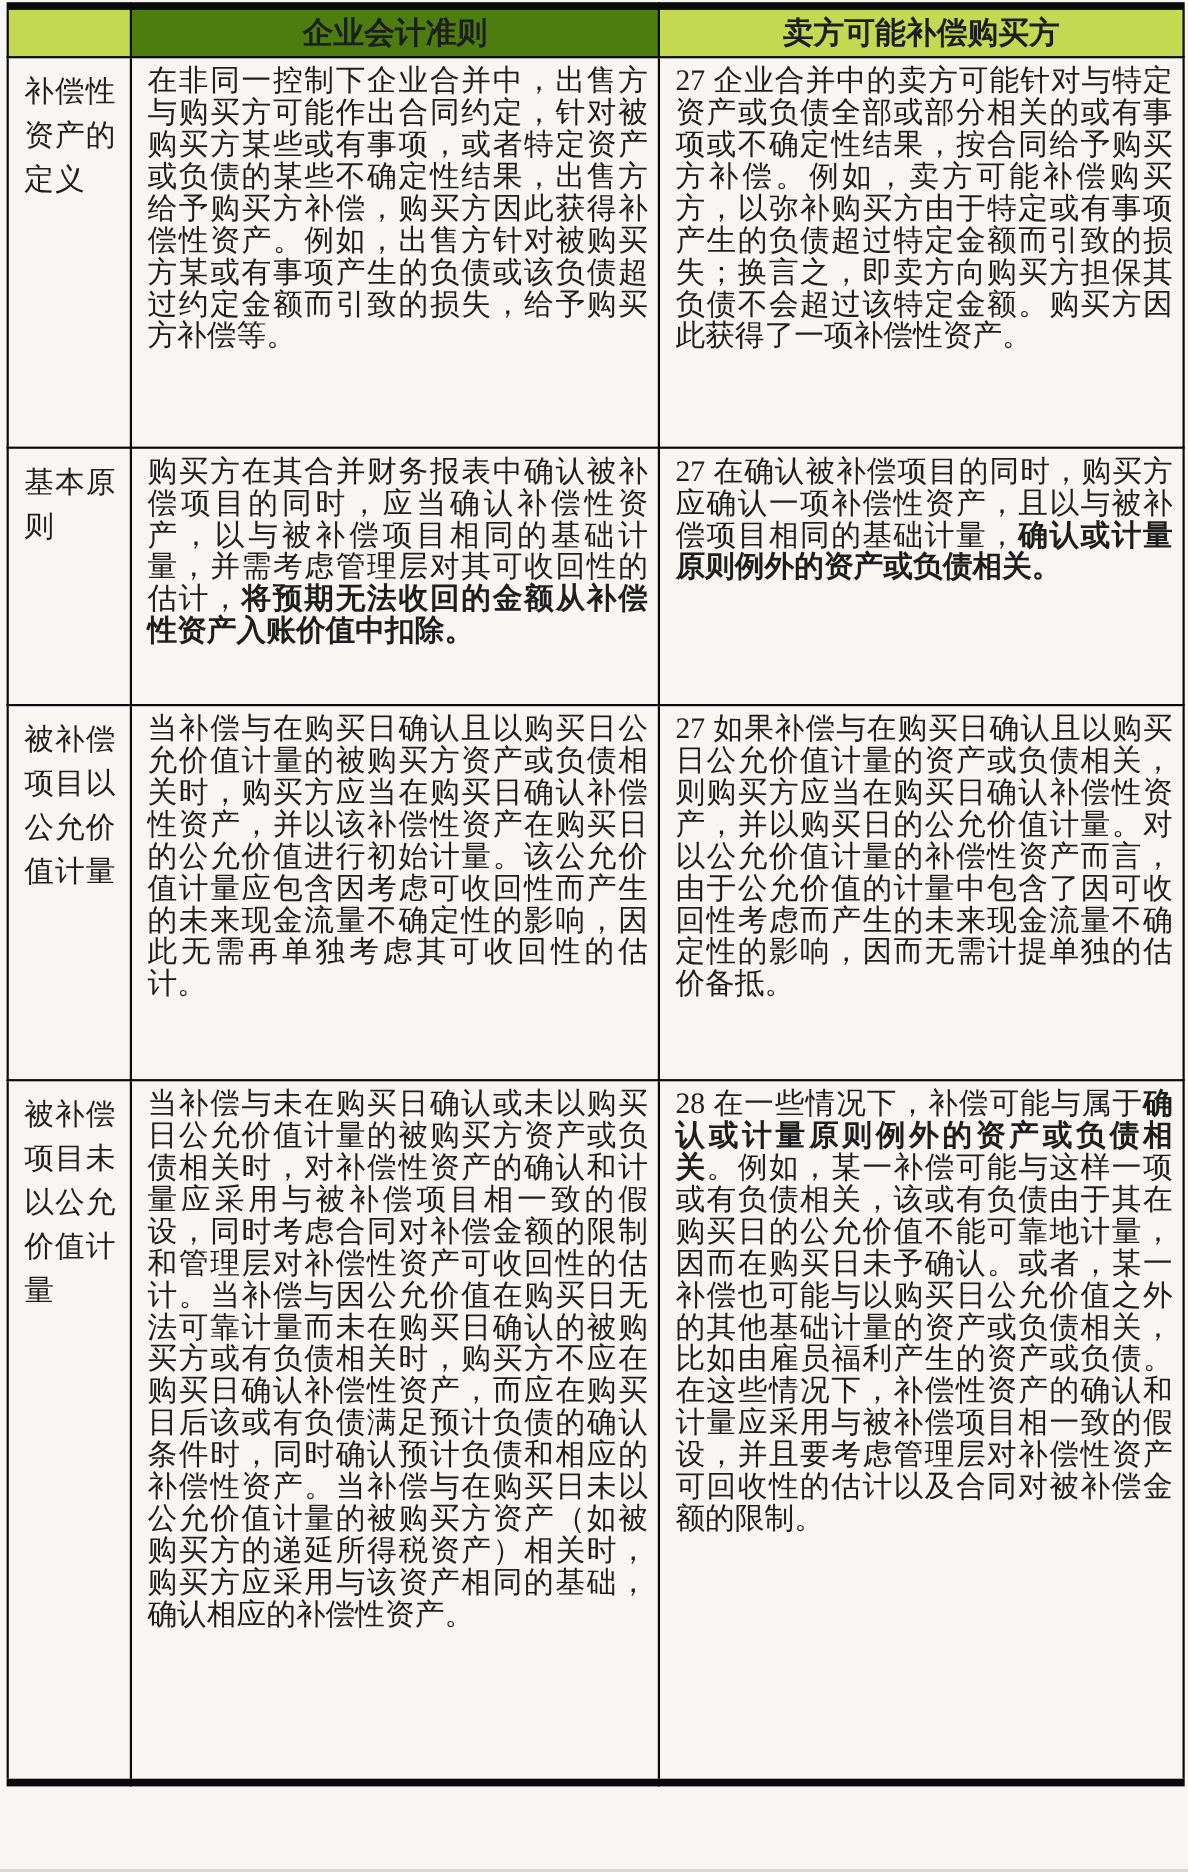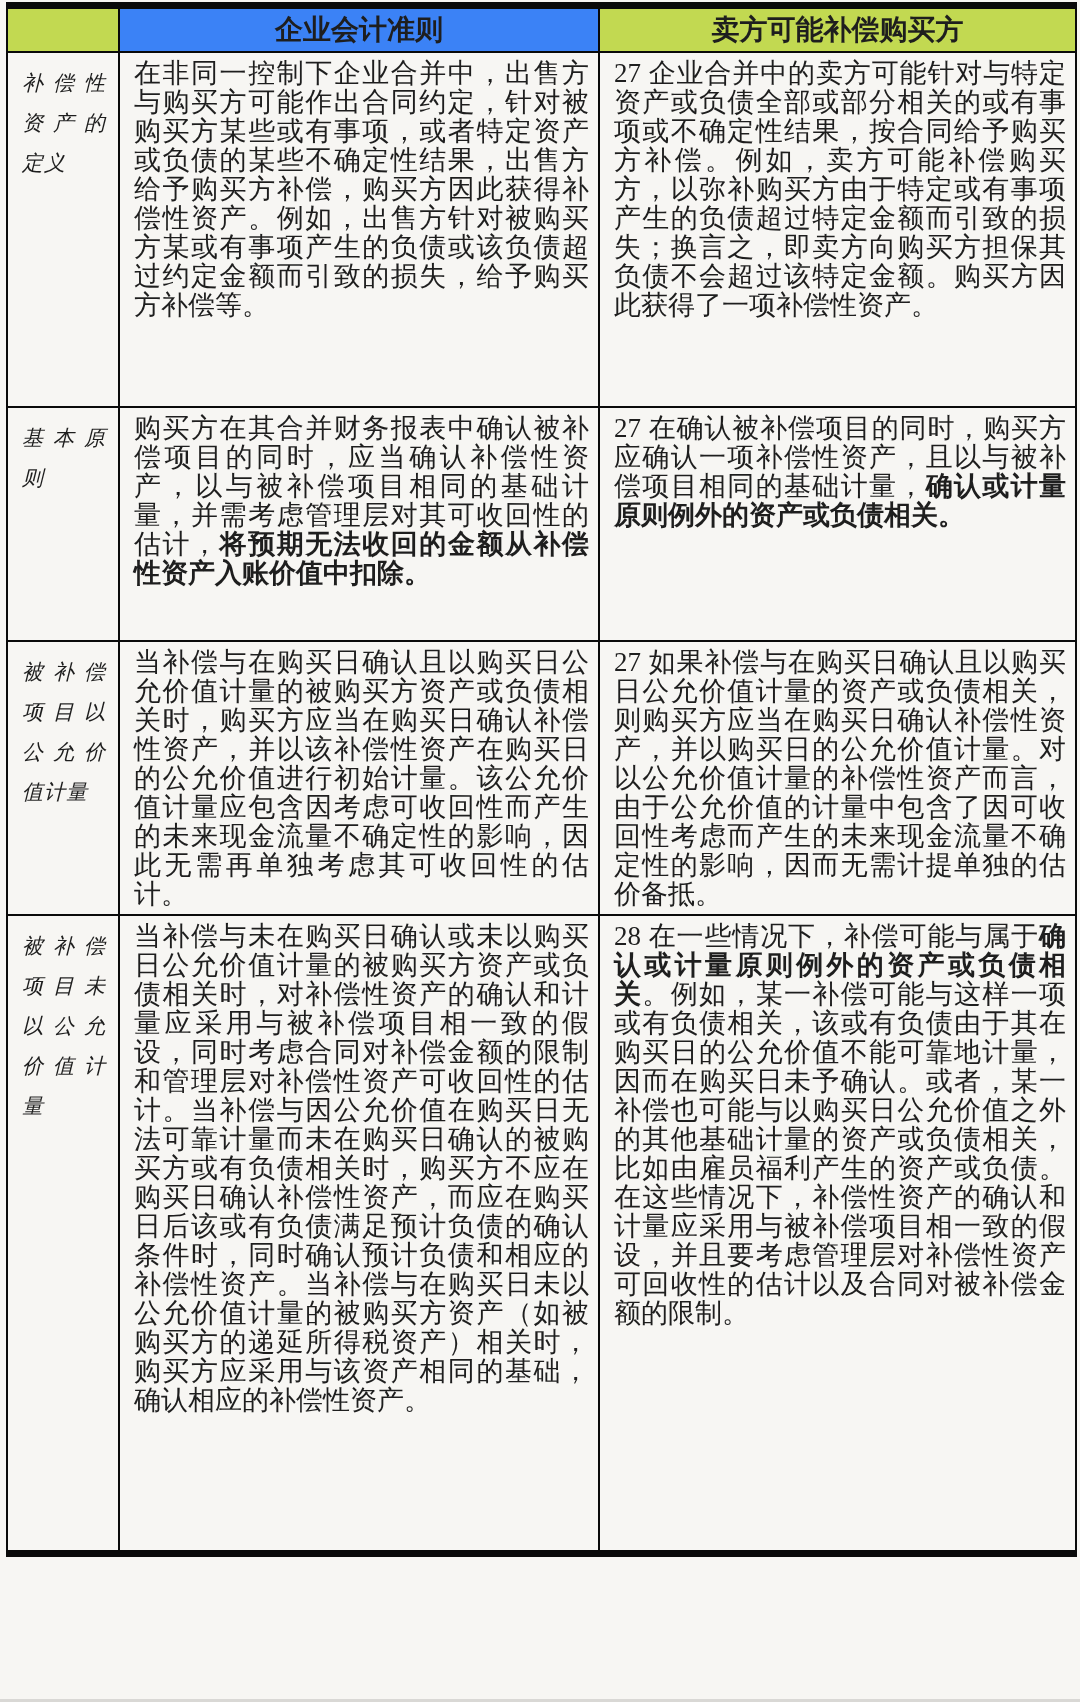--- a/index.html
+++ b/index.html
@@ -38,38 +38,37 @@
     height: 38px;
     vertical-align: middle;
     text-align: center;
     font-weight: bold;
     font-size: 28px;
     border-bottom: 5px solid #0a0a0a;
     padding: 2px 0;
   }
   td.lbl {
     padding: 10px 12px 8px 14px;
-    font-size: 21px;
+    font-size: 27px;
     line-height: 40px;
     text-align: justify;
     text-justify: inter-character;
     letter-spacing: 1px;
-    font-style: italic;
   }
   td.cell {
     padding: 6px 9px 5px 14px;
     font-size: 27px;
     line-height: 29px;
     text-align: justify;
     text-justify: inter-character;
   }
   td.cell b { font-weight: bold; }
   tbody tr:nth-child(1) td { height: 355px; }
   tbody tr:nth-child(2) td { height: 234px; }
-  tbody tr:nth-child(3) td { height: 274px; }
+  tbody tr:nth-child(3) td { height: 341px; }
   tbody tr:nth-child(4) td { height: 638px; }
   .bottom-strip {
     position: absolute;
     left: 0;
     bottom: 0;
     width: 1080px;
     height: 3px;
     background: #d9d8d5;
   }
 </style>
@@ -78,21 +77,21 @@
 
 <table class="cmp">
   <colgroup>
     <col style="width:112px">
     <col style="width:480px">
     <col style="width:477px">
   </colgroup>
   <thead>
     <tr>
       <th style="background:#c2d951"></th>
-      <th style="background:#3b82f6">企业会计准则</th>
+      <th style="background:#4d7c0f">企业会计准则</th>
       <th style="background:#c2d951">卖方可能补偿购买方</th>
     </tr>
   </thead>
   <tbody>
     <tr>
       <td class="lbl">补偿性资产的定义</td>
       <td class="cell">
         <span>在非同一控制下企业合并中，出售方与购买方可能作出合同约定，针对被购买方某些或有事项，或者特定资产或负债的某些不确定性结果，出售方给予购买方补偿，购买方因此获得补偿性资产。例如，出售方针对被购买方某或有事项产生的负债或该负债超过约定金额而引致的损失，给予购买方补偿等。</span><b></b><span></span>
       </td>
       <td class="cell">

